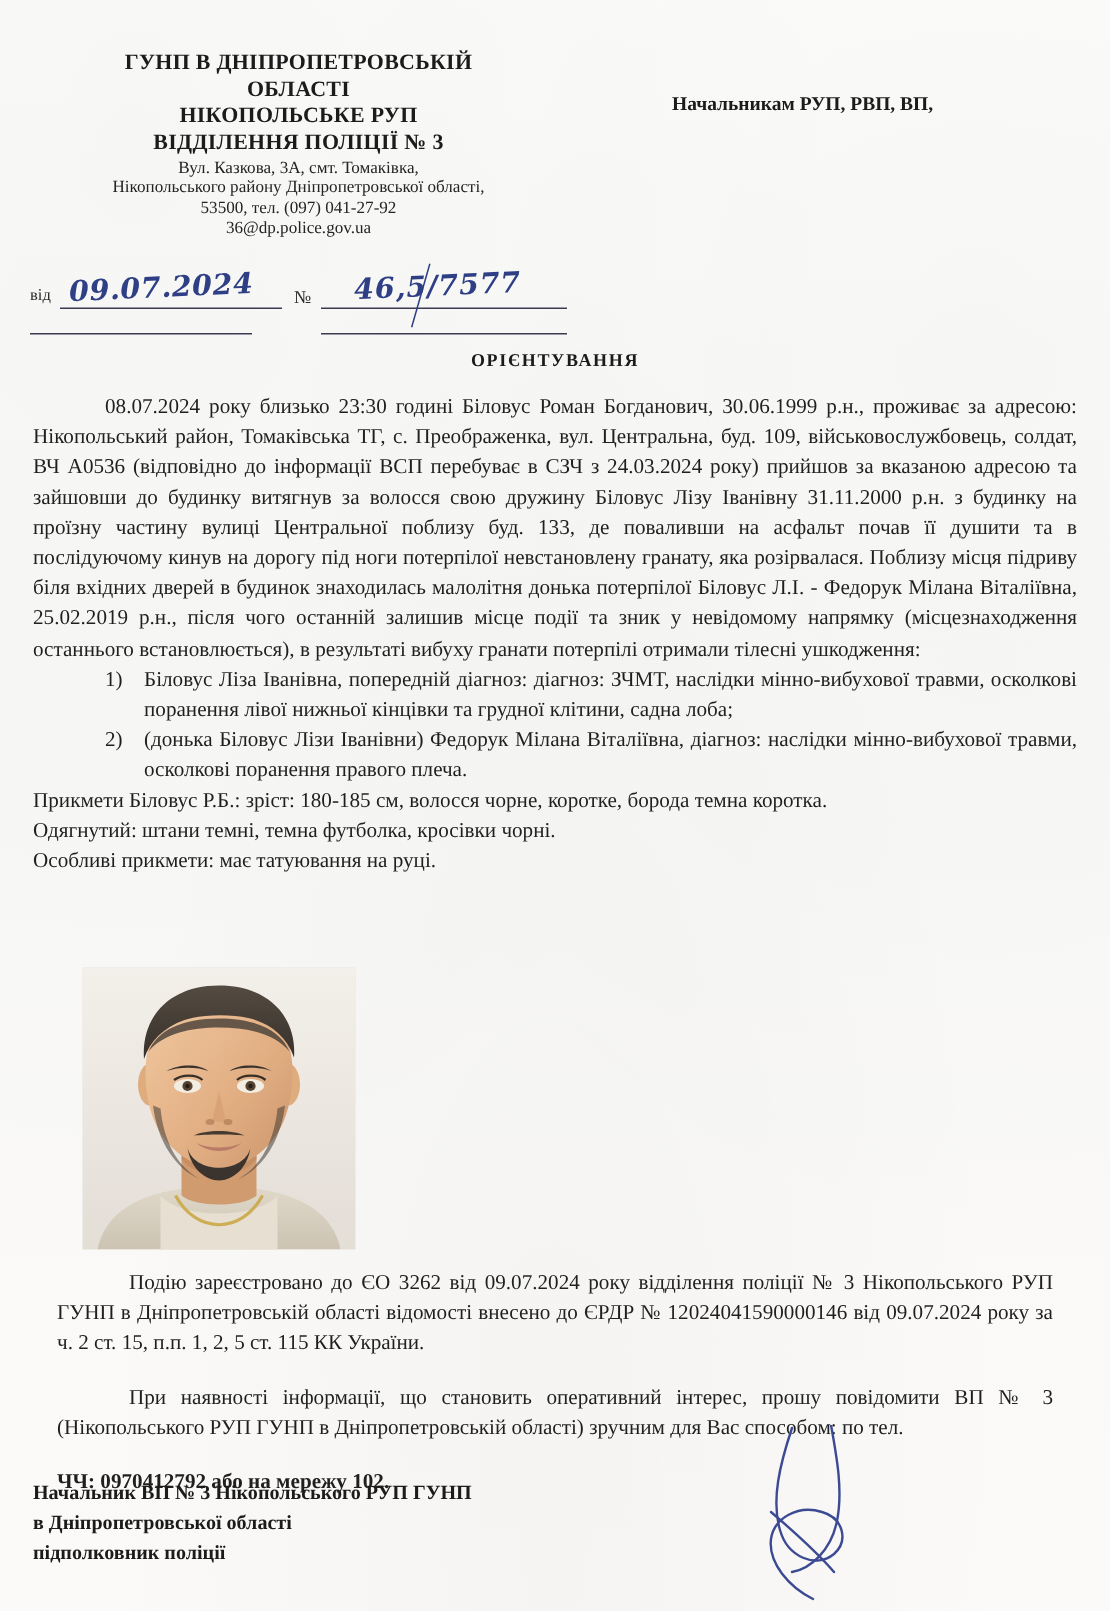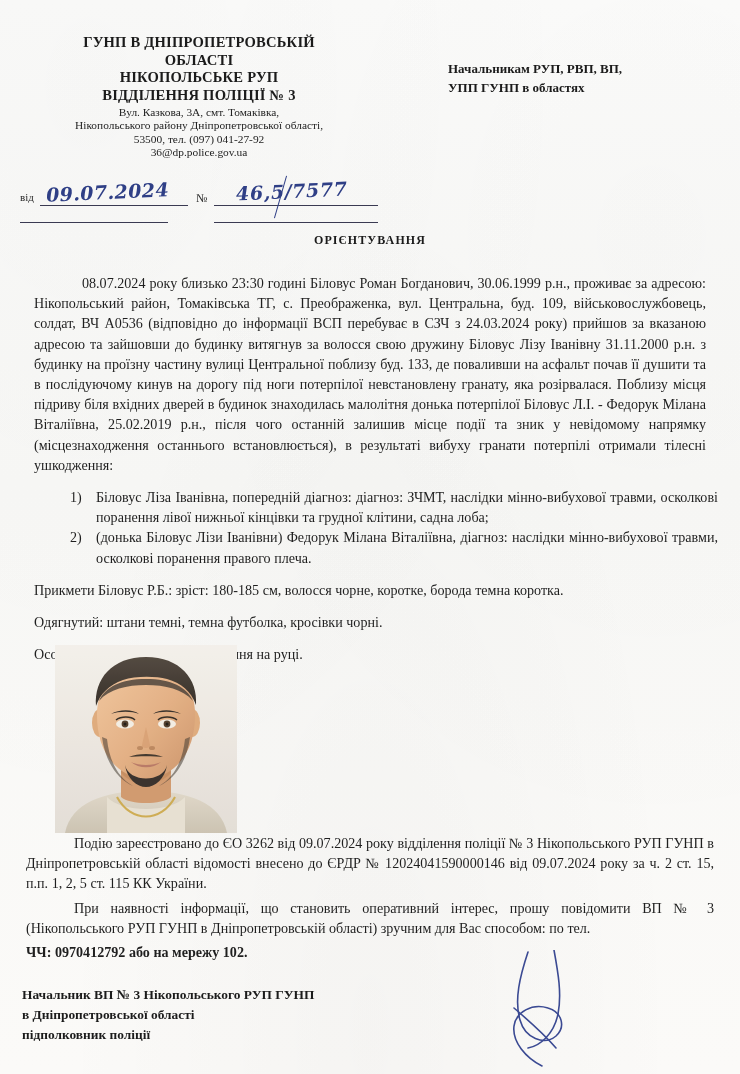--- a/index.html
+++ b/index.html
@@ -130,21 +130,21 @@
     position: absolute;
     left: 22px;
     top: 261px;
     width: 696px;
     font-size: 14.1px;
     line-height: 20.2px;
     text-align: justify;
     color: #1f1f1f;
   }
   .body-text p {
-    margin: 12px;
+    margin: 0;
     text-align: justify;
     text-justify: inter-word;
   }
   .p-indent { text-indent: 48px; }
   ol.injuries {
     margin: 0;
     padding: 0 0 0 74px;
     list-style: none;
     counter-reset: inj;
   }
@@ -177,21 +177,21 @@
   .lower-text {
     position: absolute;
     left: 22px;
     top: 829px;
     width: 696px;
     font-size: 14.1px;
     line-height: 20.2px;
     text-align: justify;
     color: #1f1f1f;
   }
-  .lower-text p { margin: 4px; text-align: justify; }
+  .lower-text p { margin: 16px; text-align: justify; }
   .bold-inline { font-weight: bold; }
 
   
   .sign-block {
     position: absolute;
     left: 22px;
     top: 985px;
     width: 430px;
     font-weight: bold;
     font-size: 13.4px;
@@ -233,21 +233,20 @@
       <div class="org-sub">
         <span class="line-tight">Вул. Казкова, 3А, смт. Томаківка,</span>
         <span class="line-tight">Нікопольського району Дніпропетровської області,</span>
         <span class="line-tight">53500, тел. (097) 041-27-92</span>
         <span class="line-tight">36@dp.police.gov.ua</span>
       </div>
     </div>
 
     <div class="addressee">
       <div>Начальникам  РУП, РВП, ВП,</div>
-      <div>УПП  ГУНП в областях</div>
     </div>
   </div>
 
   <div class="reg-fields">
     <span class="reg-label rl-vid">від</span>
     <span class="reg-label rl-num">№</span>
     <span class="rule rule-a"></span>
     <span class="rule rule-b"></span>
     <span class="rule rule-c"></span>
     <span class="rule rule-d"></span>

